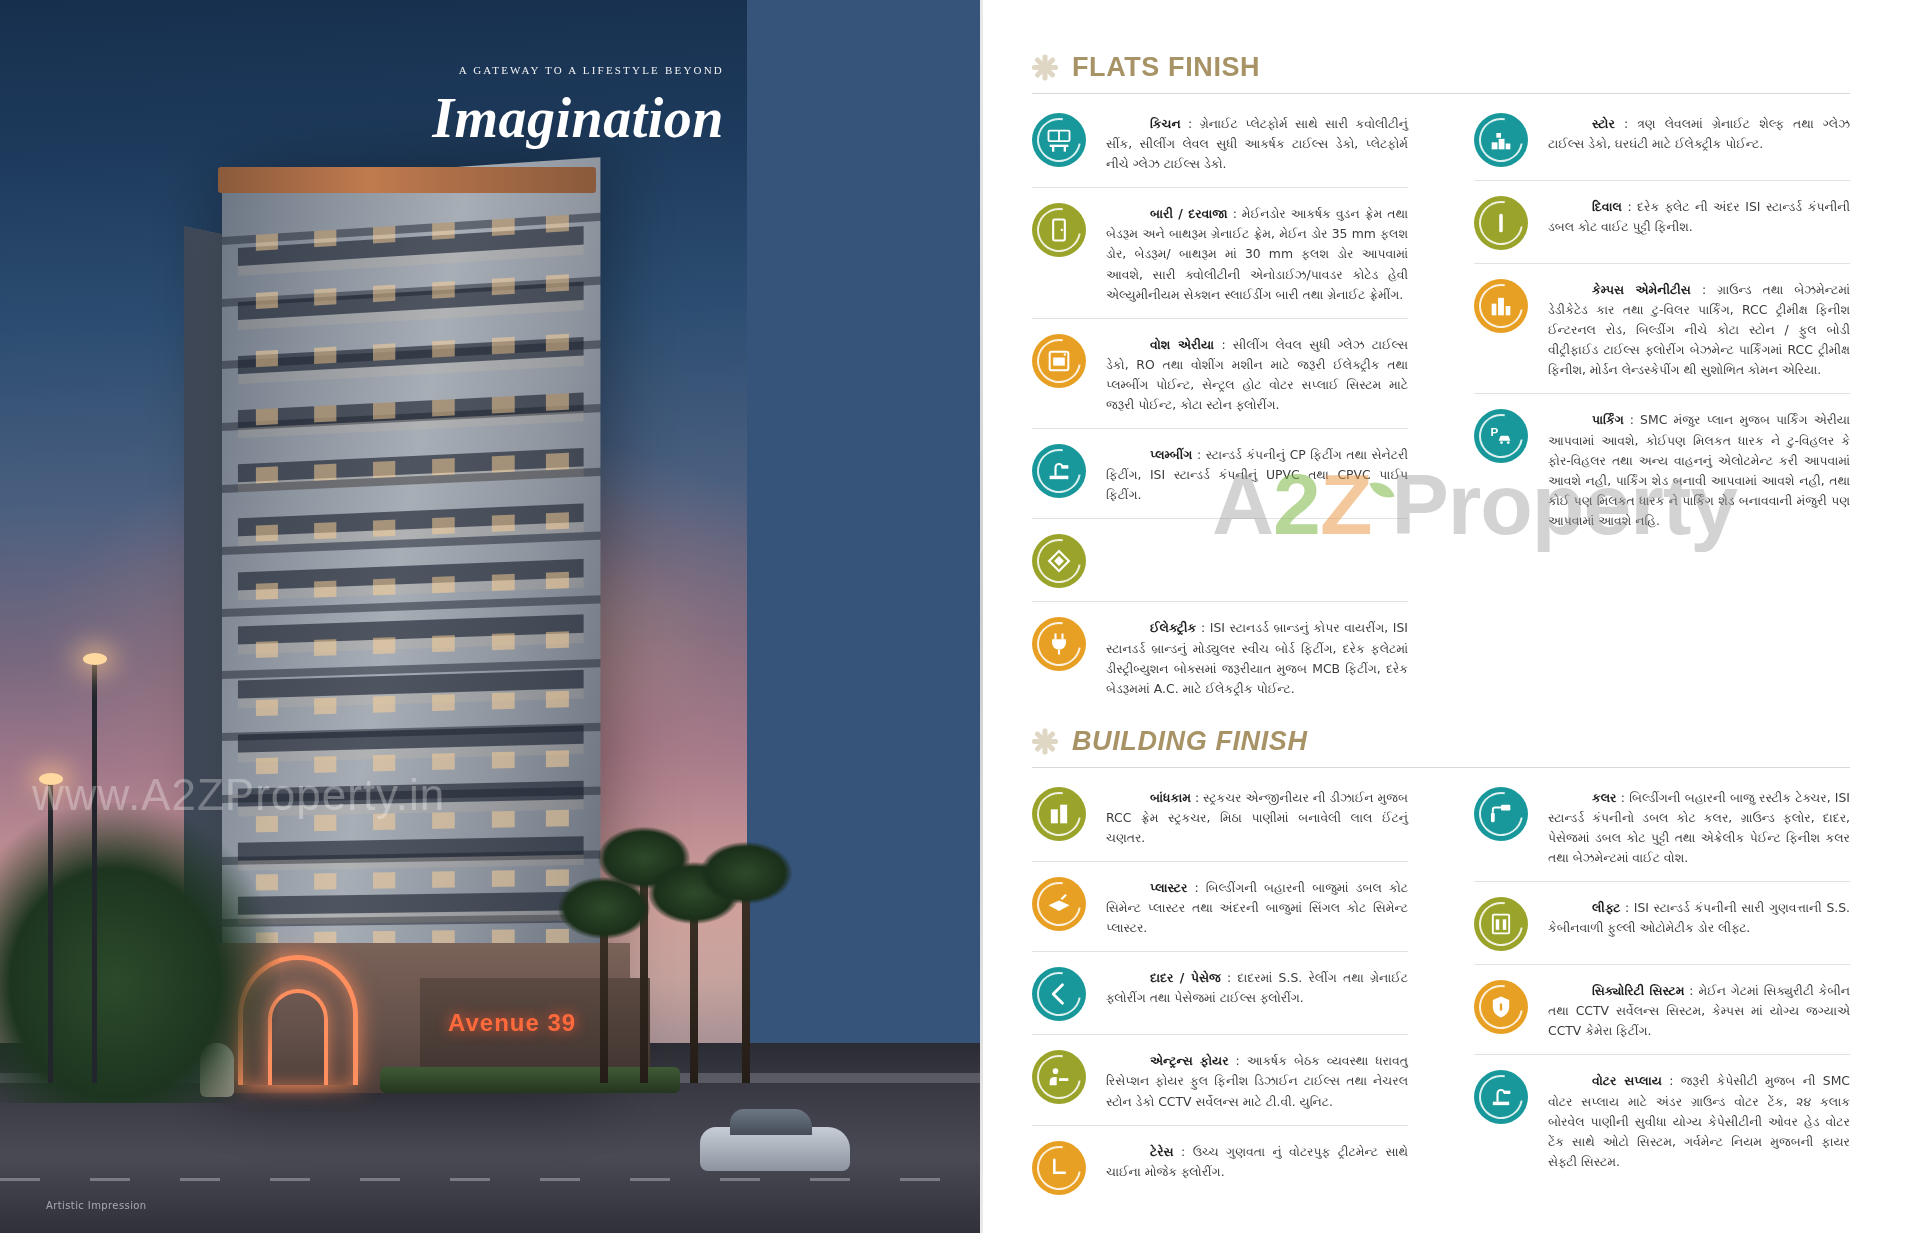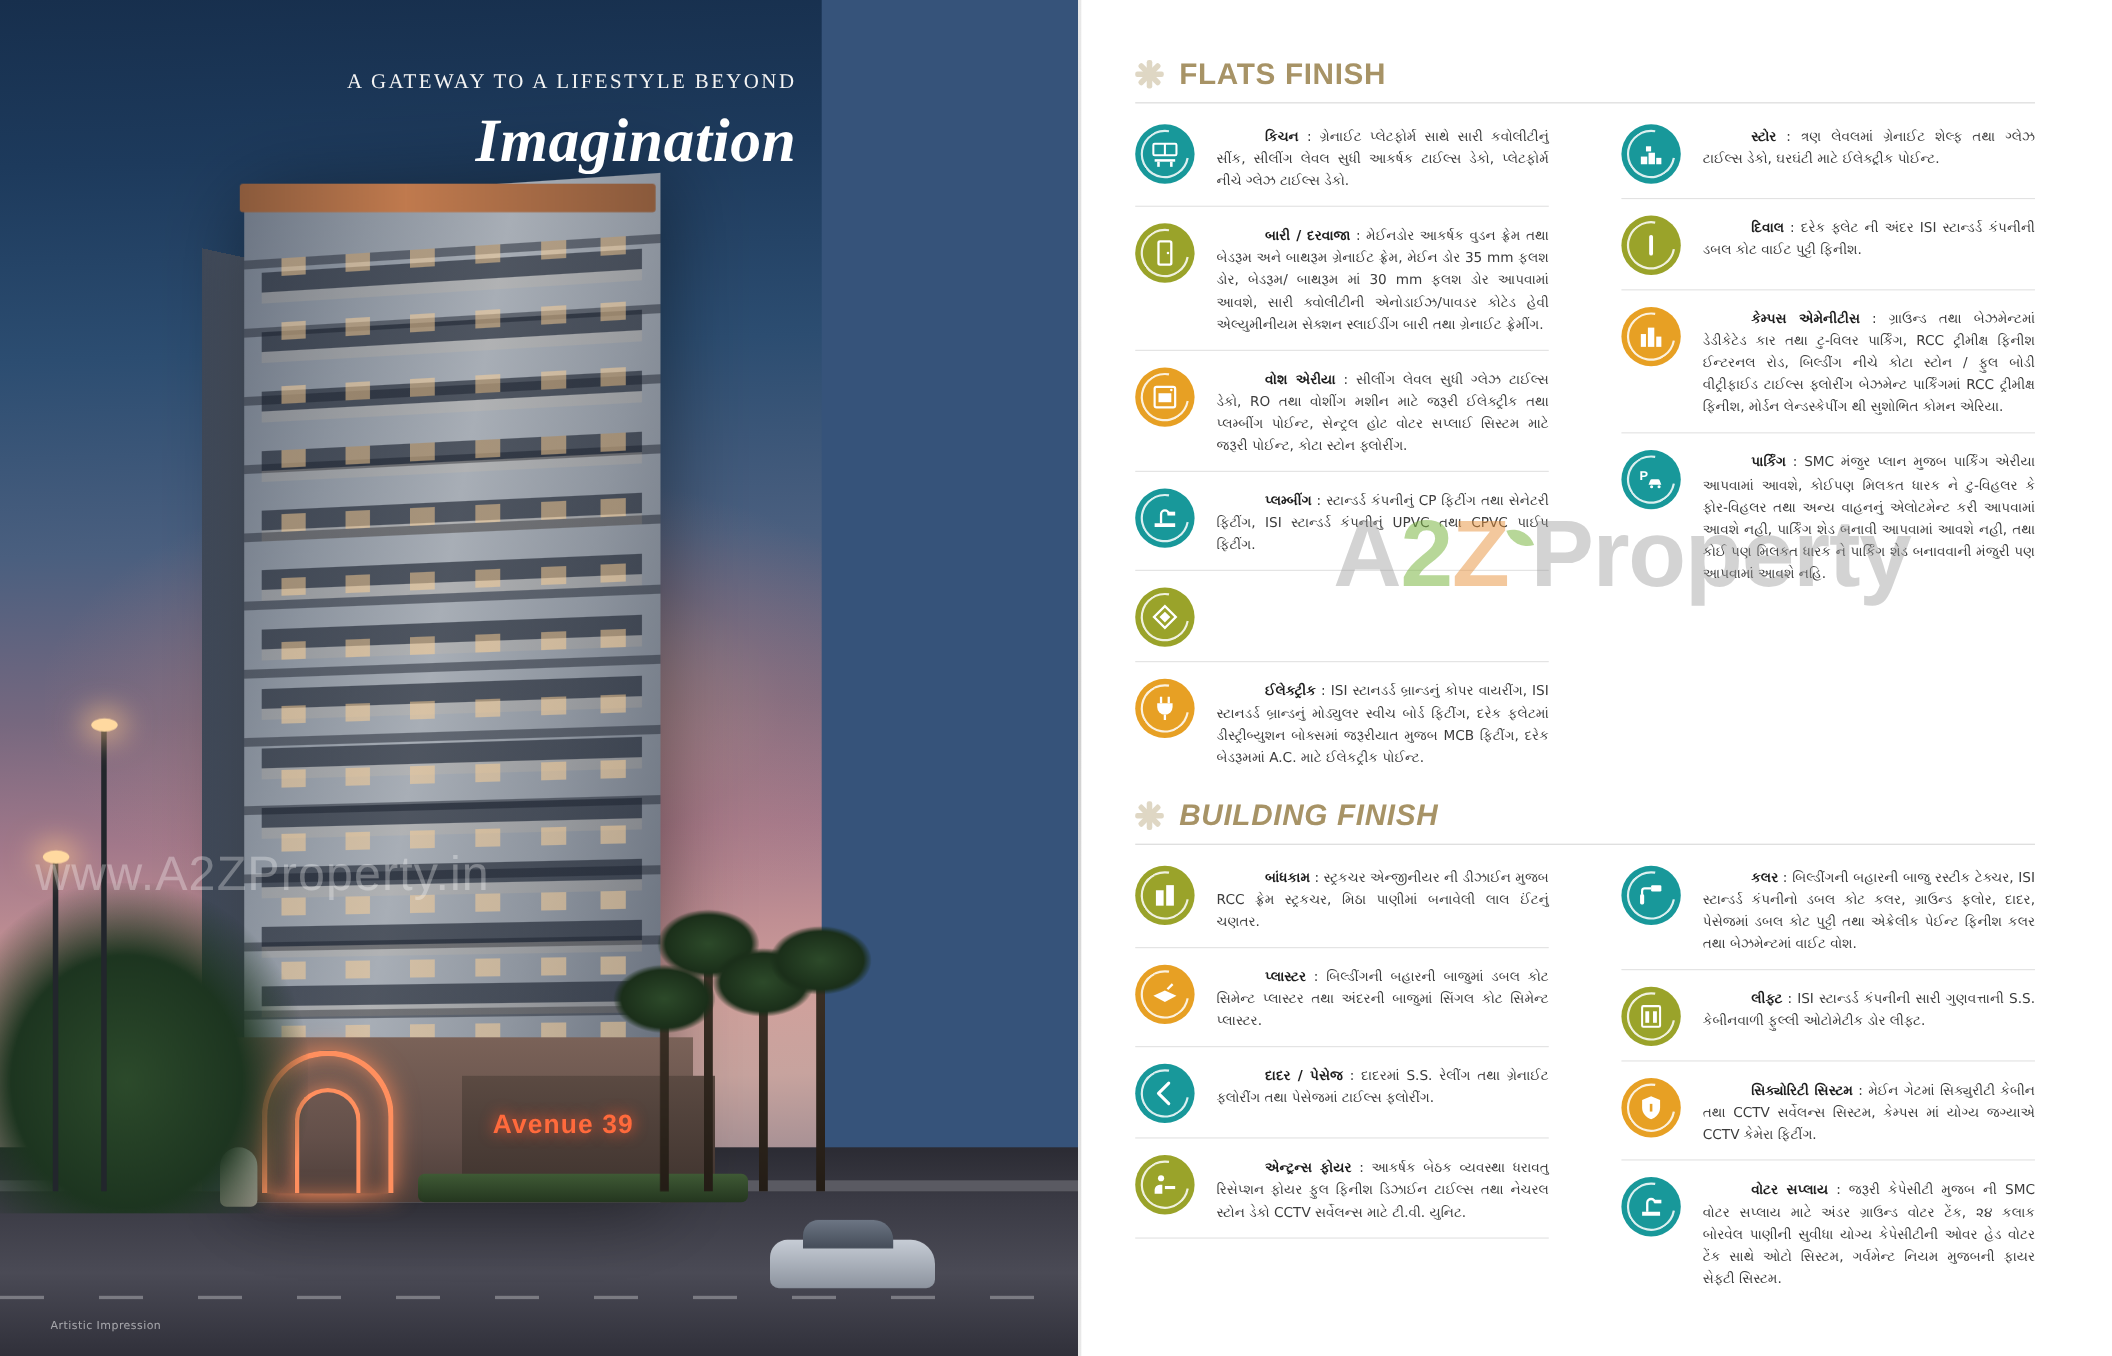--- a/index.html
+++ b/index.html
@@ -207,21 +207,21 @@
   }
 
   
   .headline {
     position: absolute; top: 64px; right: 256px;
     text-align: right;
     color: #ffffff; z-index: 6;
   }
   .headline .kicker {
     font-family: "Liberation Serif", serif;
-    font-size: 19px; letter-spacing: 2.2px;
+    font-size: 11px; letter-spacing: 2.2px;
     color: #f4f4f4;
   }
   .headline .script {
     font-family: Liberation Serif, serif;
     font-style: italic;
     font-size: 56px; font-weight: 700;
     margin-top: 10px; letter-spacing: .5px;
     color: #ffffff;
   }
 
@@ -604,20 +604,29 @@
               <span class="ring"></span>
             <svg viewBox="0 0 24 24">
                 <circle cx="9" cy="7" r="2.4" fill="#fff"></circle>
                 <path d="M4 19v-3a4 4 0 0 1 4-4h2v7z" fill="#fff"></path>
                 <rect x="12" y="13" width="8" height="2.4" fill="#fff"></rect>
               </svg>
           </div>
           <div class="txt"><b>એન્ટ્રન્સ ફોયર</b><span> : આકર્ષક બેઠક વ્યવસ્થા ધરાવતુ રિસેપ્શન ફોયર ફુલ ફિનીશ ડિઝાઈન ટાઈલ્સ તથા નેચરલ સ્ટોન ડેકો CCTV સર્વેલન્સ માટે ટી.વી. યુનિટ.</span></div>
         </div>
 
+        <div class="item last">
+          <div class="badge c-amber">
+              <span class="ring"></span>
+            <svg viewBox="0 0 24 24">
+                <path d="M8 5v11h9" fill="none" stroke="#fff" stroke-width="2.2" stroke-linecap="round"></path>
+              </svg>
+          </div>
+          <div class="txt"><b>ટેરેસ</b><span> : ઉચ્ચ ગુણવતા નું વોટરપુફ ટ્રીટમેન્ટ સાથે ચાઈના મોજેક ફ્લોરીંગ.</span></div>
+        </div>
       </div>
 
       <div class="col">
 
         <div class="item">
           <div class="badge c-teal">
               <span class="ring"></span>
             <svg viewBox="0 0 24 24">
                 <rect x="12" y="4" width="8" height="5" rx="1" fill="#fff"></rect>
                 <path d="M12 6.5H7a2 2 0 0 0-2 2V11" fill="none" stroke="#fff" stroke-width="1.7"></path>

